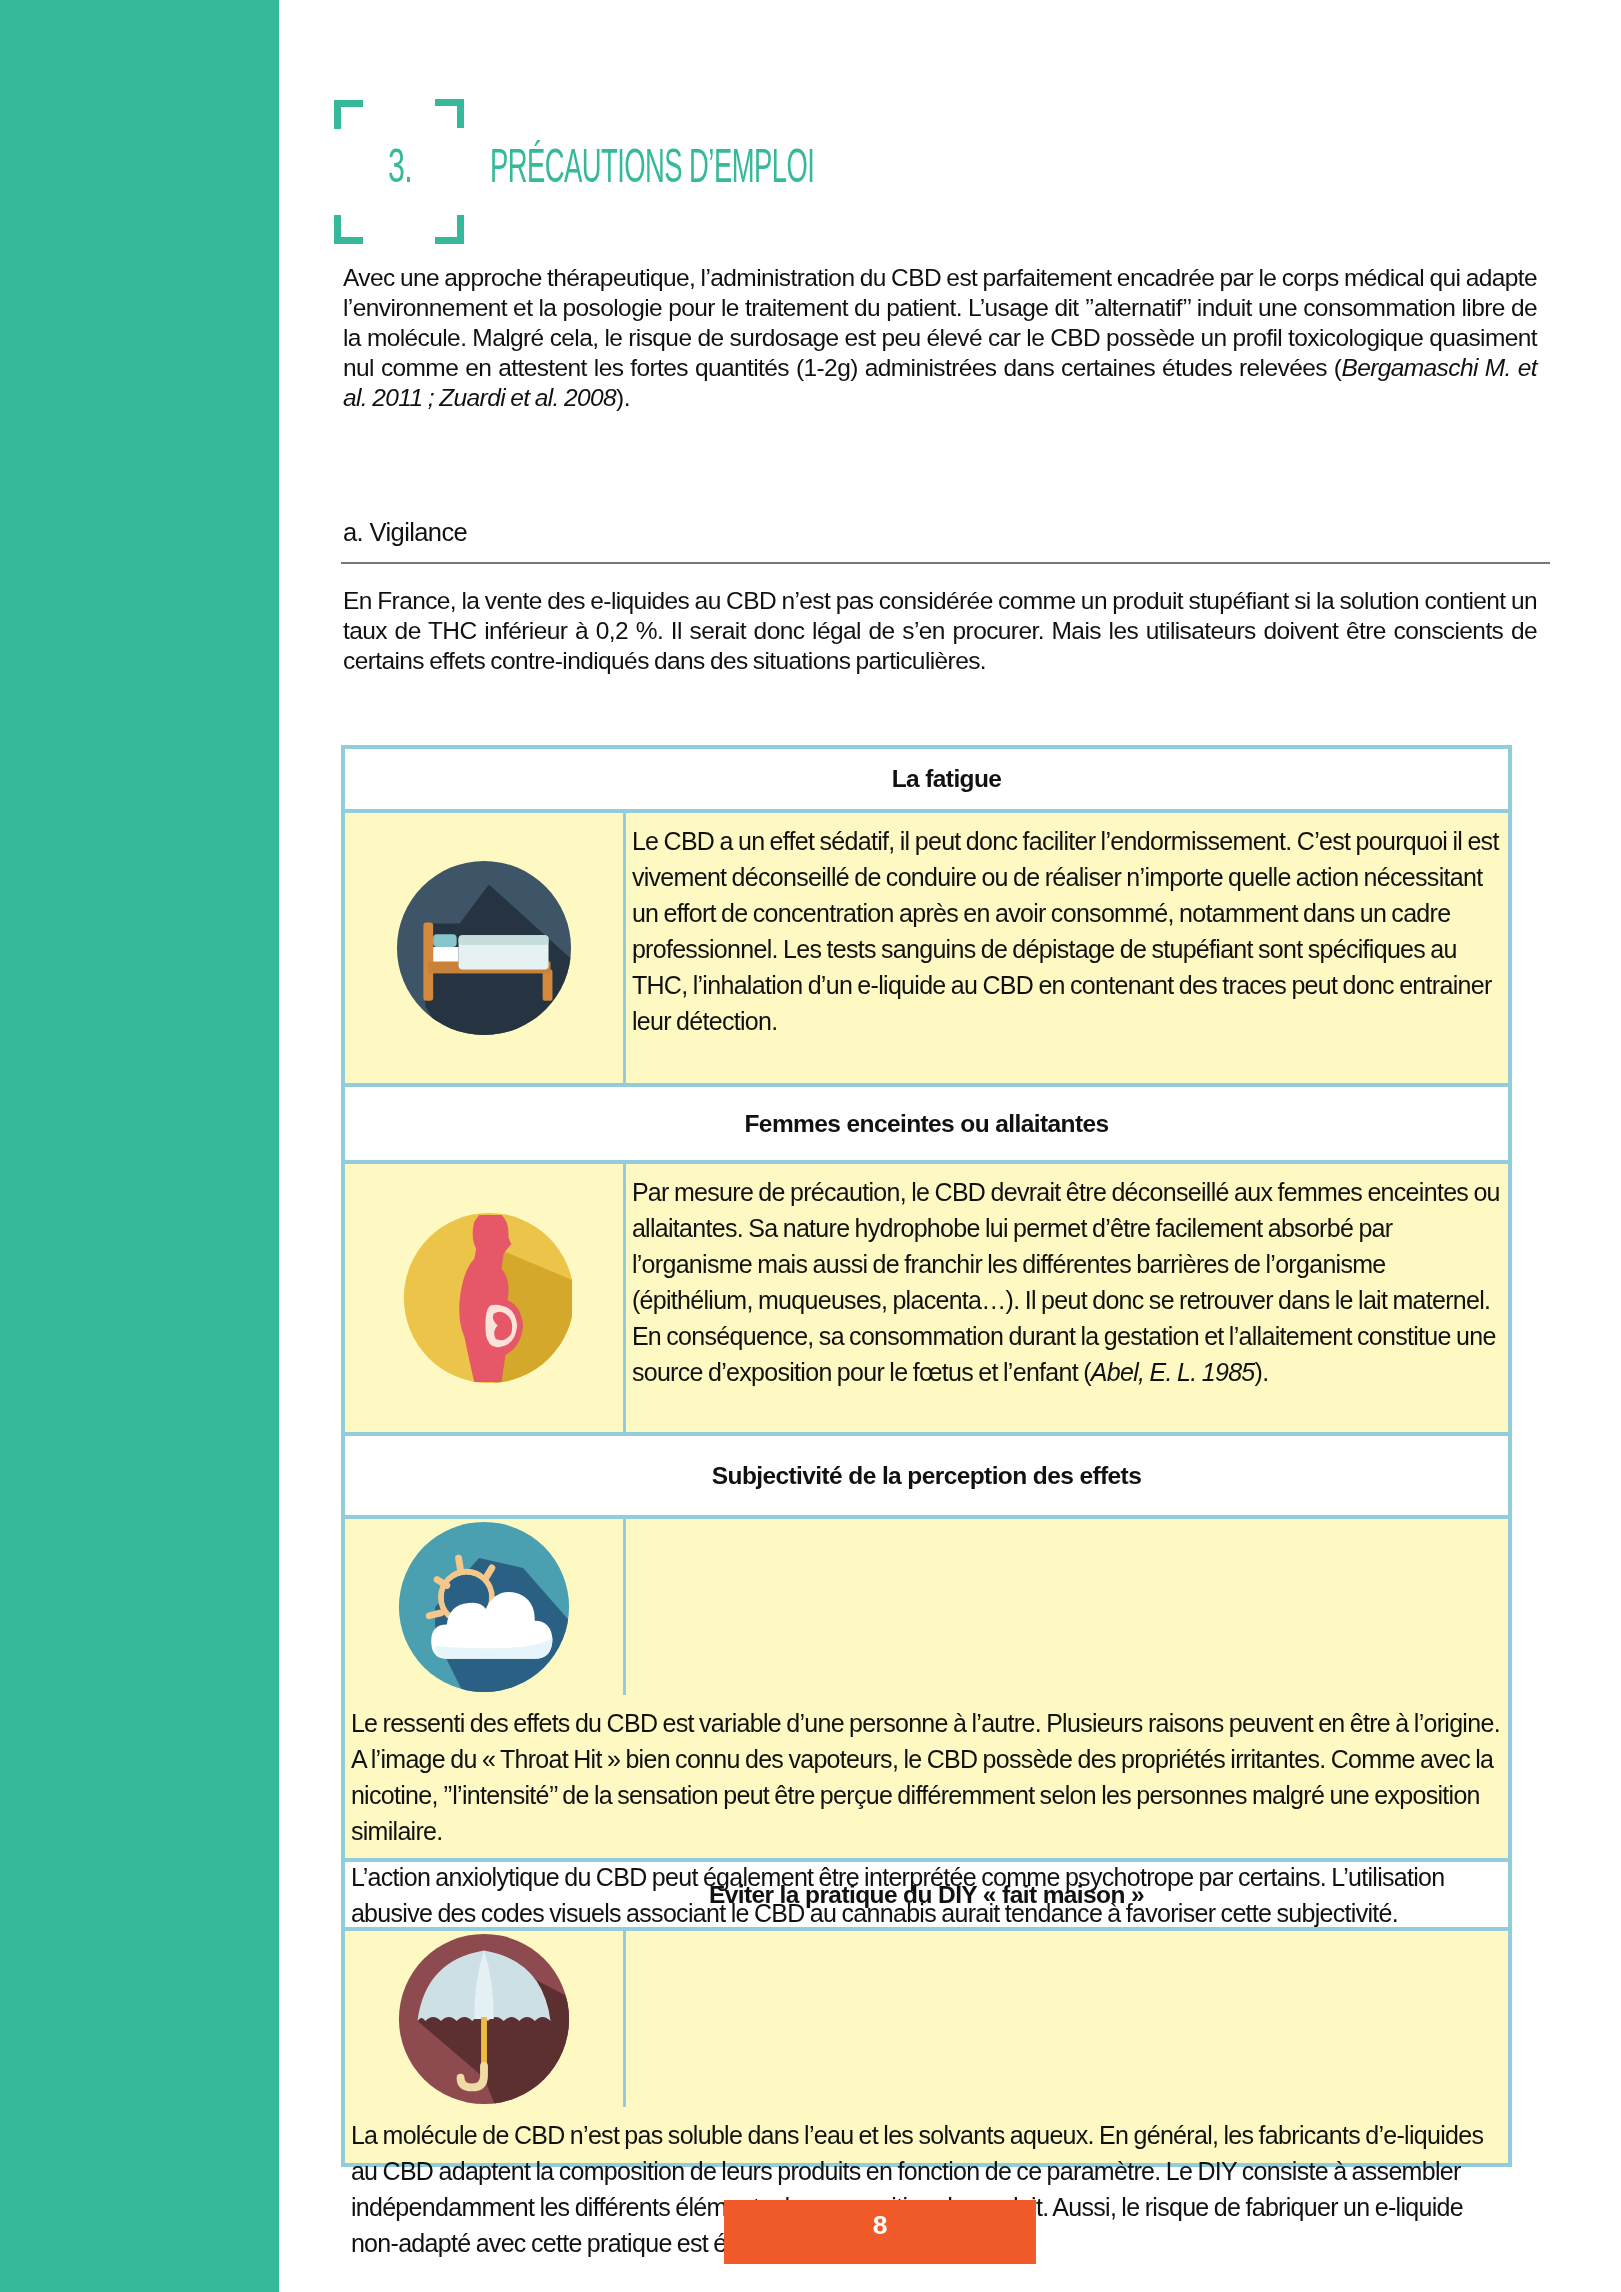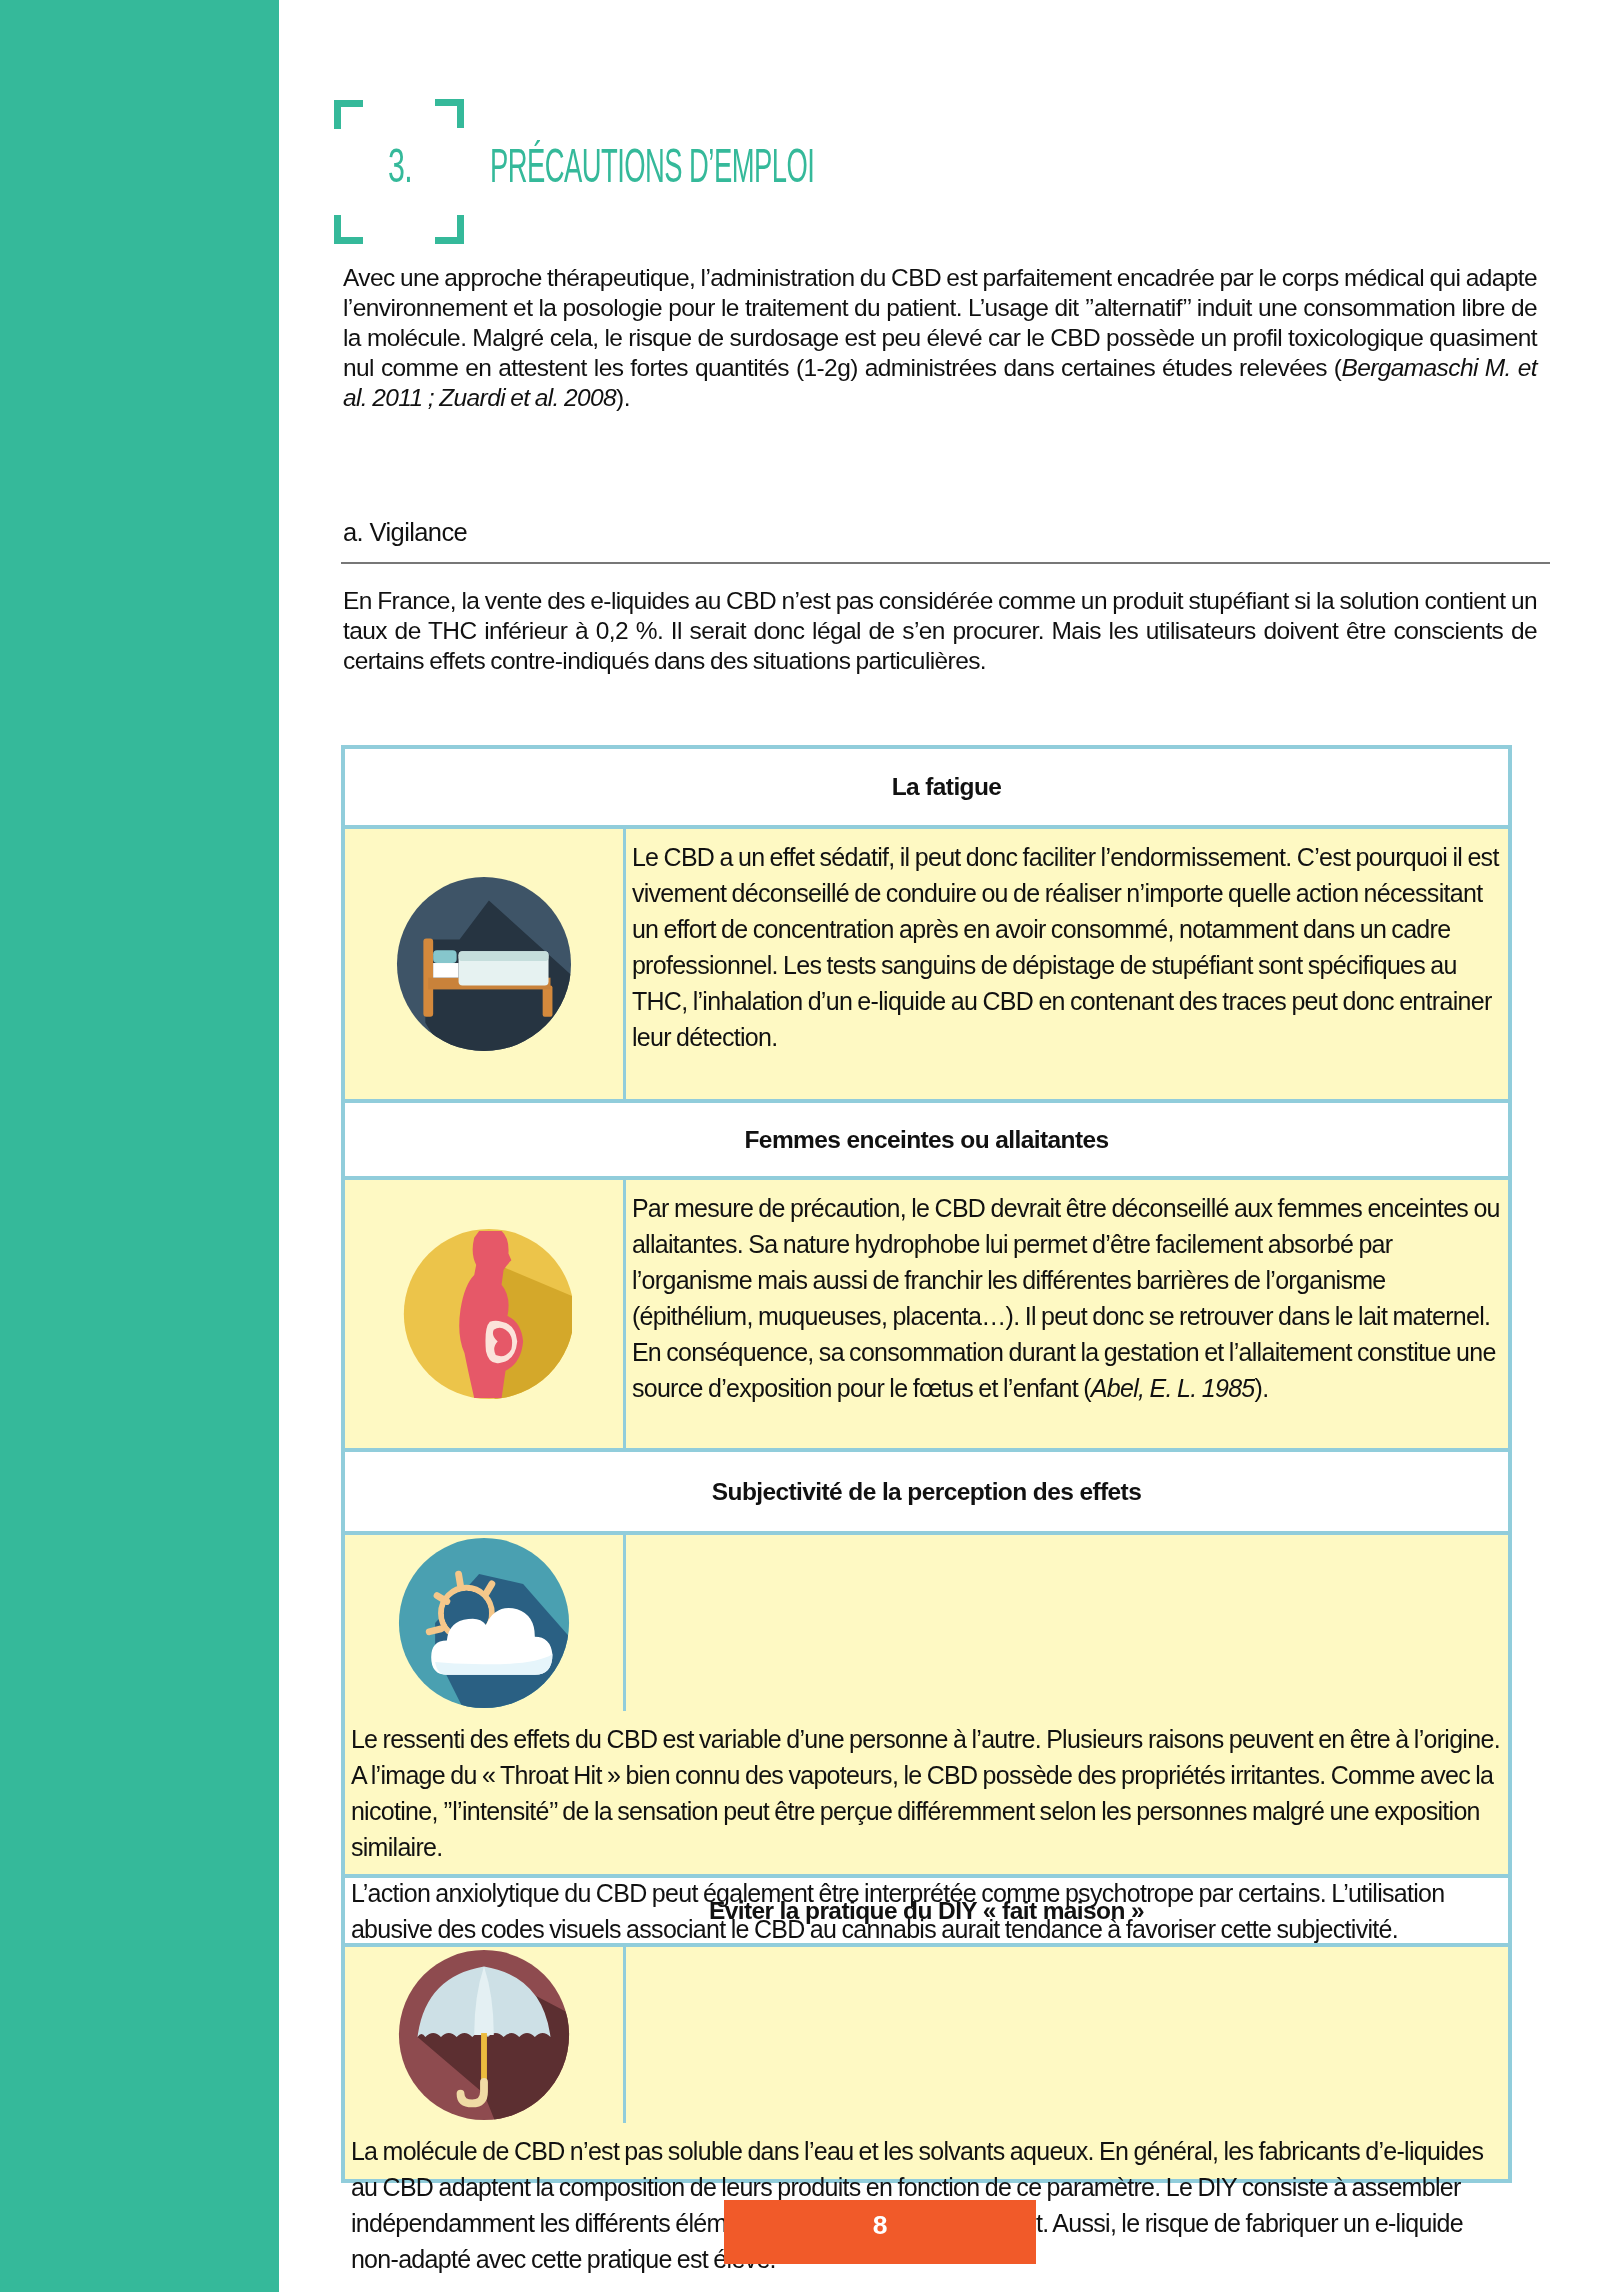--- a/index.html
+++ b/index.html
@@ -31,21 +31,21 @@
   .tbl { position: absolute; left: 341px; top: 745px; width: 1171px; border: 4.9px solid #91cddb; background: #91cddb; }
   .hdr { background: #fff; display: flex; align-items: center; justify-content: center;
          font-size: 24.5px; font-weight: bold; letter-spacing: -0.6px; border-bottom: 4.9px solid #91cddb; }
   .row { display: flex; background: #fef9c3; border-bottom: 4.9px solid #91cddb; }
   .row:last-child { border-bottom: none; flex-direction: column; }
   .icon-cell { width: 281px; flex: none; display: flex; align-items: center; justify-content: center; border-right: 3.9px solid #91cddb; }
   .text-cell { flex: 1; padding: 9.8px 7.8px 7.8px 5.9px; font-size: 25px; line-height: 36px; letter-spacing: -0.7px; word-spacing: -1px; }
   .text-cell p + p { margin-top: 9.8px; }
   .text-cell i { font-style: italic; }
 
-  .h1 { height: 80px; padding-left: 40px; } .c1 { height: 274px; }
+  .h1 { height: 64px; padding-left: 40px; } .c1 { height: 274px; }
   .h2 { height: 77px; } .c2 { height: 272px; }
   .h3 { height: 83px; } .c3 { height: 343px; flex-direction: column; }
   .h4 { height: 69px; } .c4 { height: 232px; }
 
   .icon-svg { width: 176px; height: 176px; display: block; }
 
   .pagenum { position: absolute; left: 724px; top: 2200px; width: 312px; height: 64px; background: #f15a29;
              color: #fff; font-weight: bold; font-size: 26.5px; text-align: center; padding-top: 9.8px; }
 </style>
 </head>

